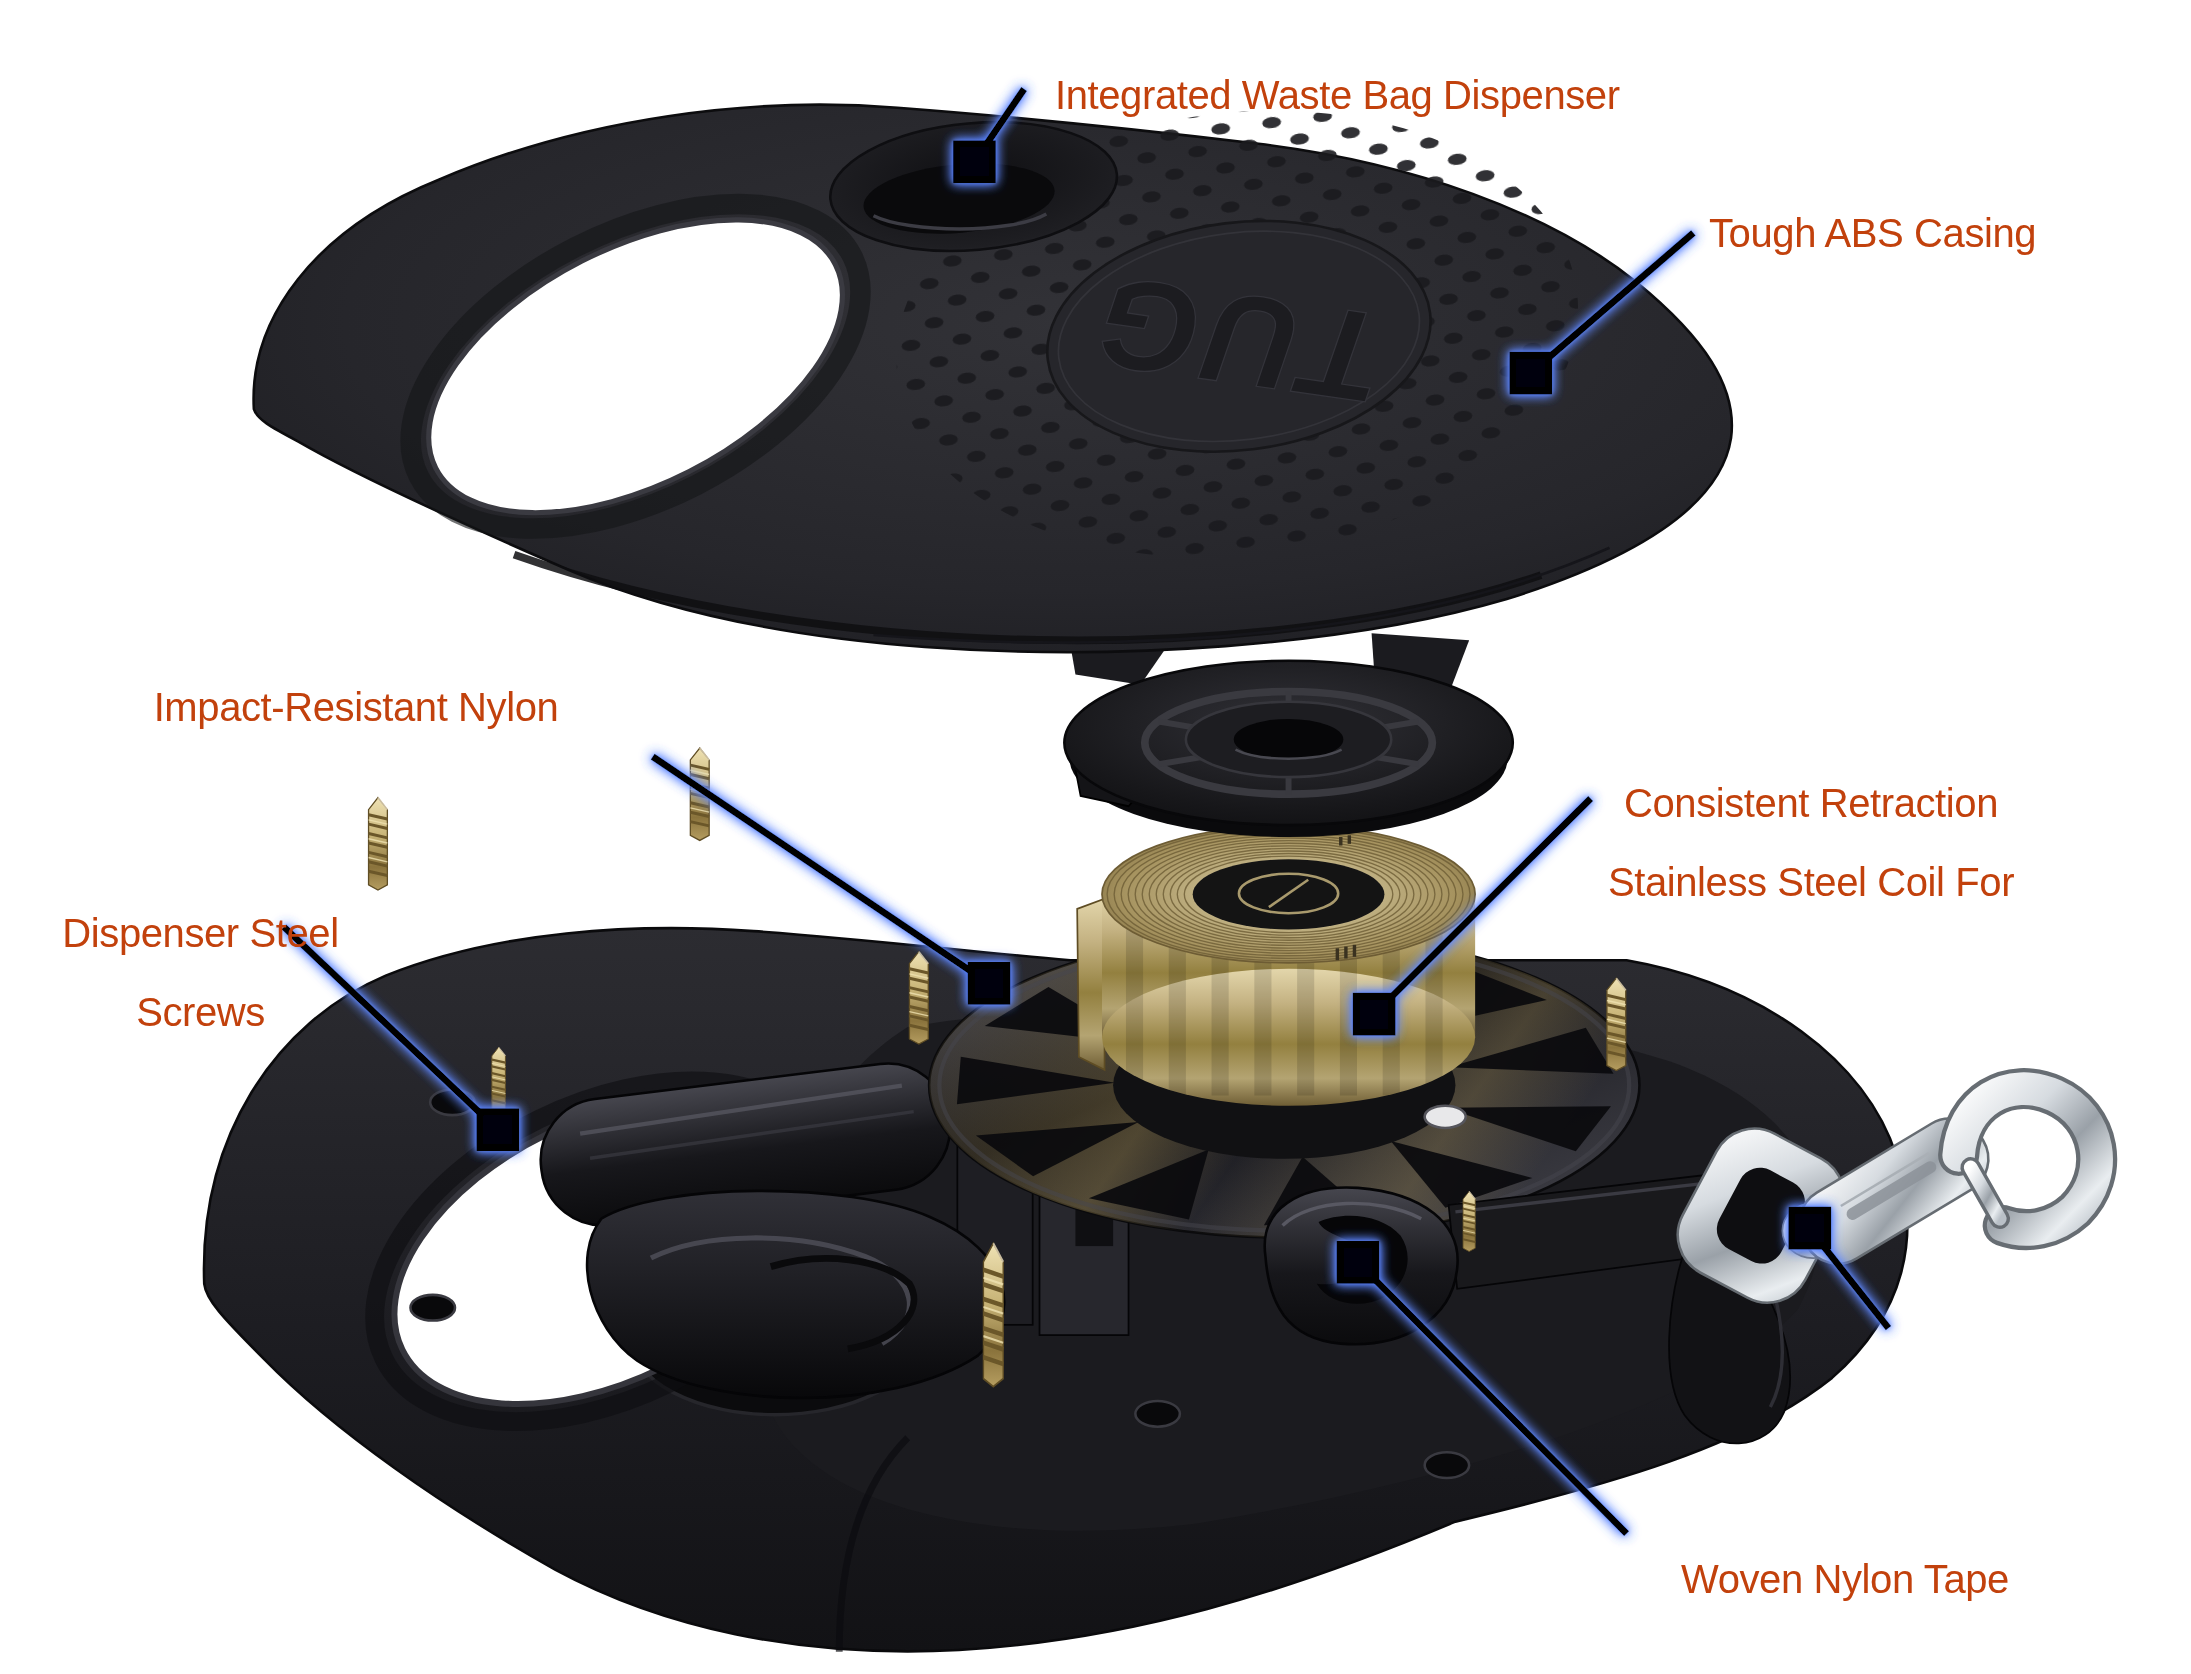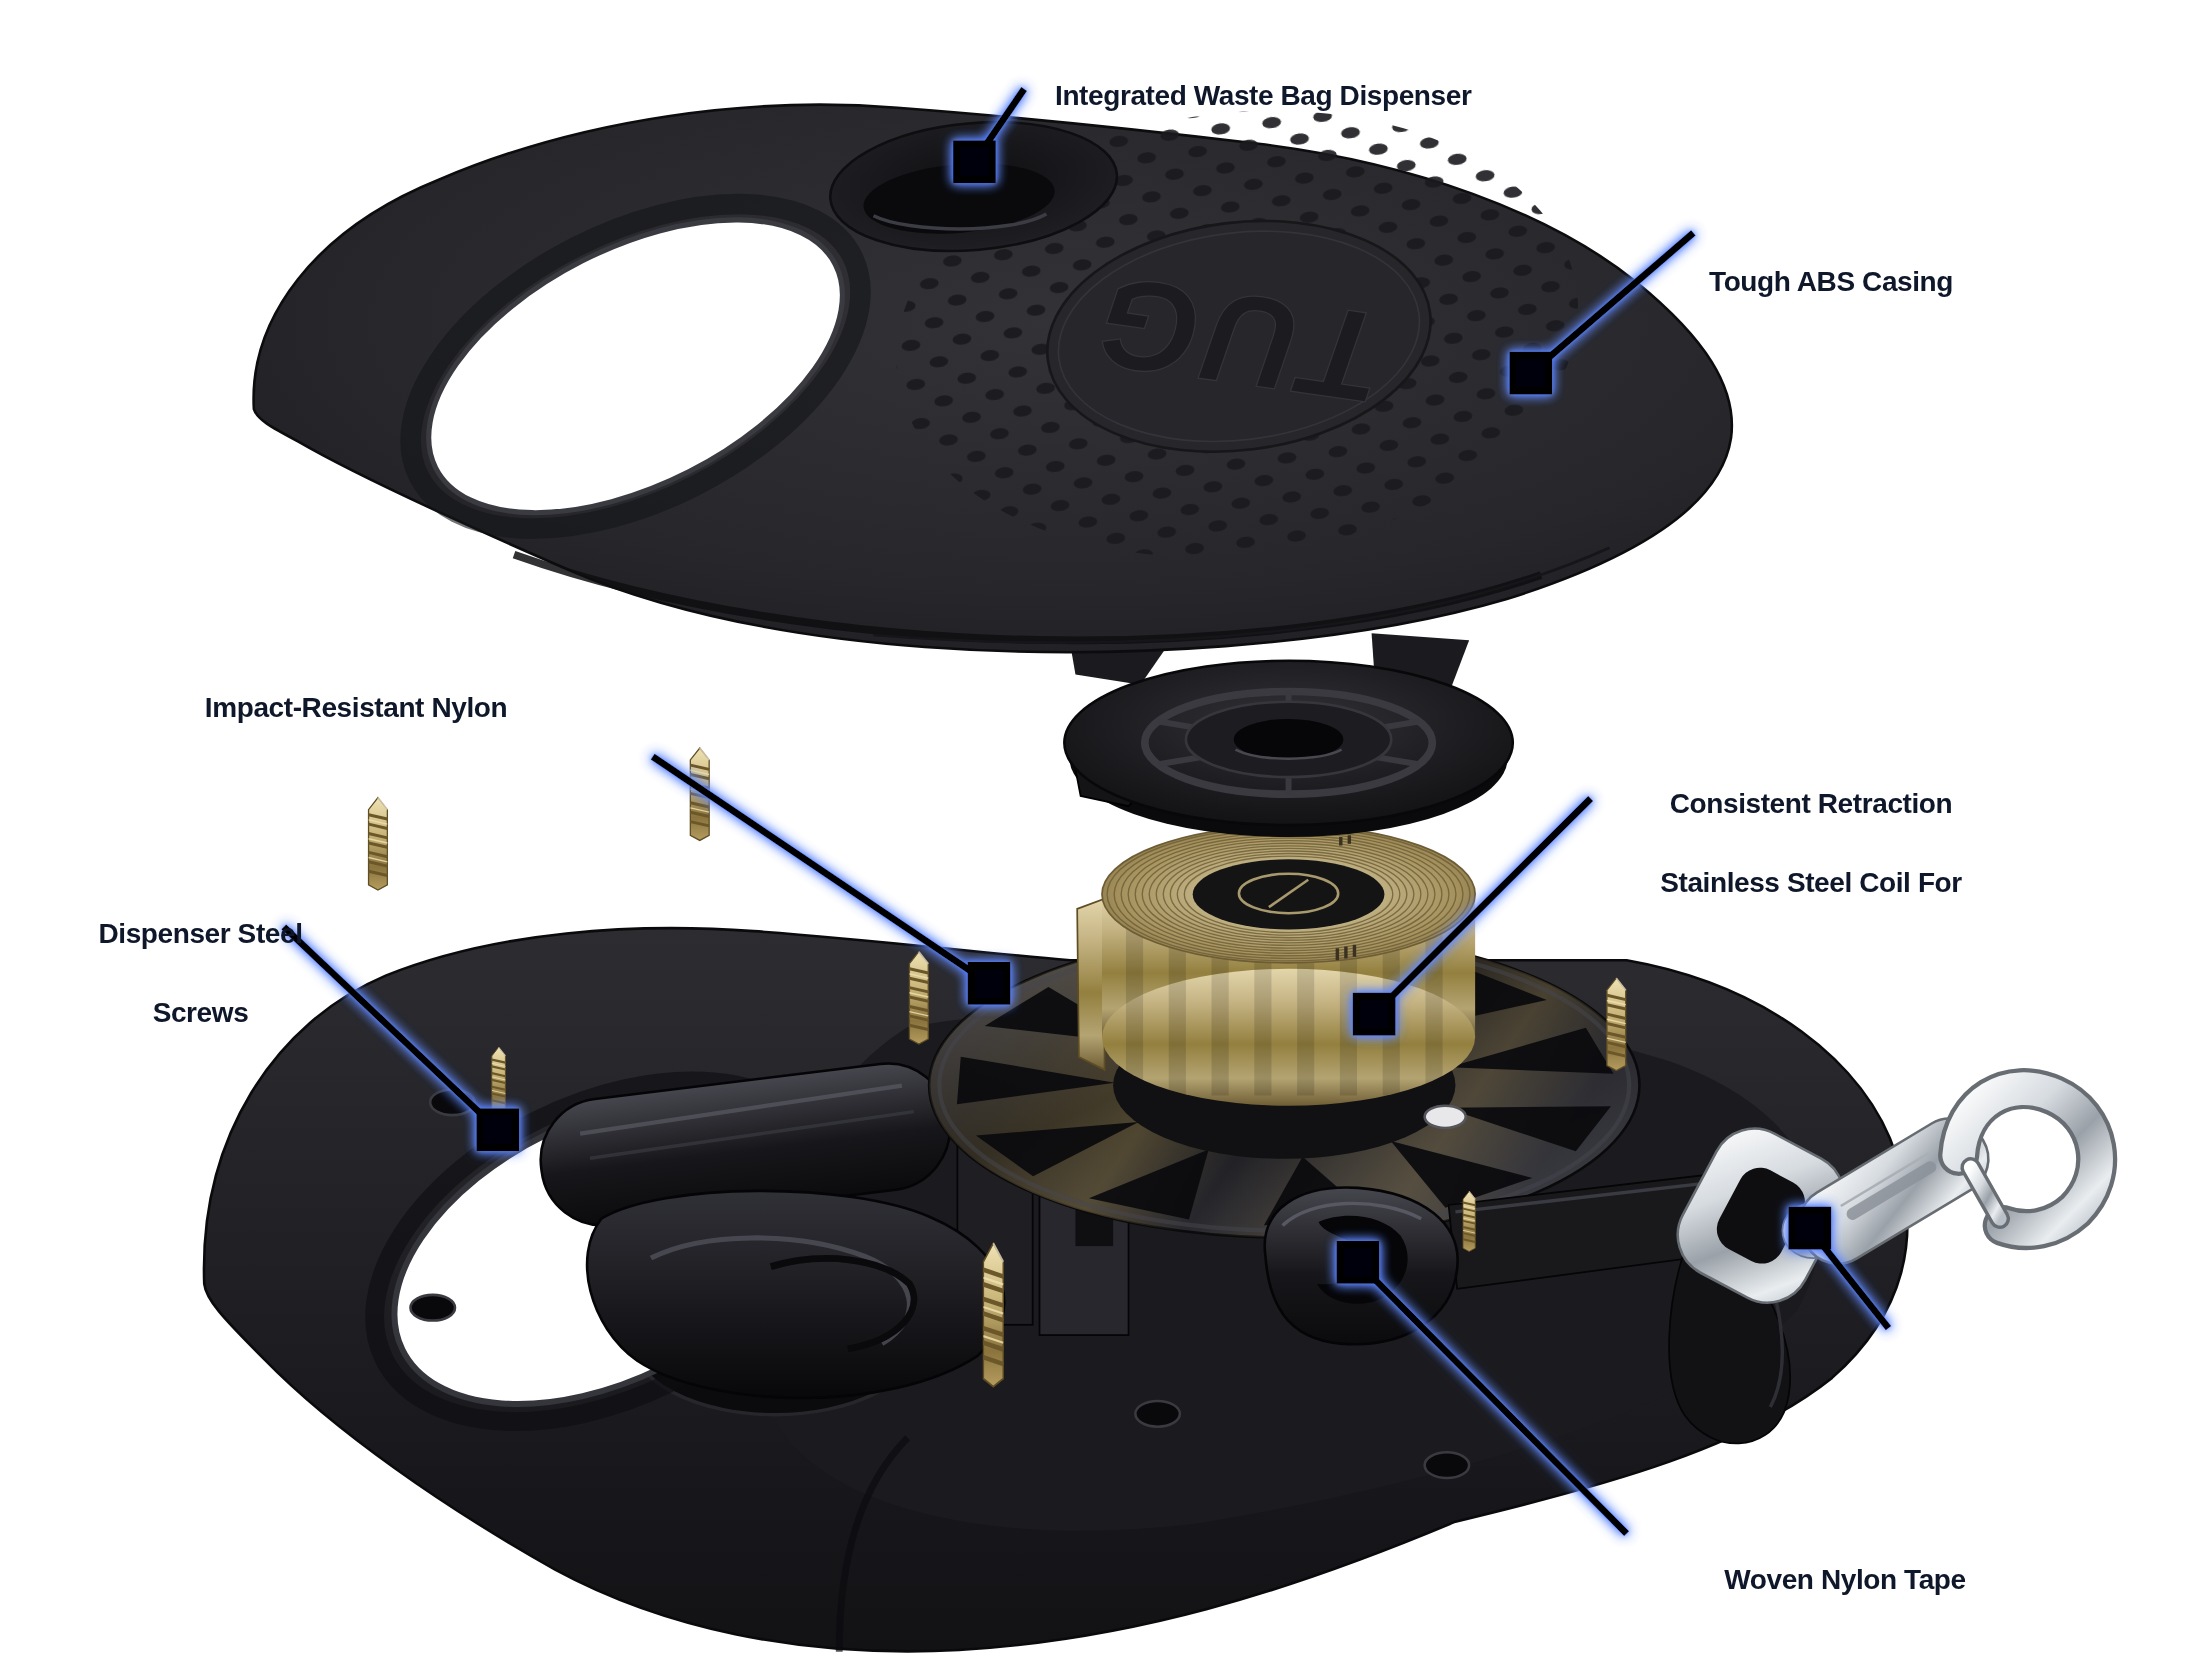--- a/index.html
+++ b/index.html
@@ -1,19 +1,19 @@
 <!DOCTYPE html>
 <html style="font-size:13.7px"><head>
 <meta charset="utf-8">
 <style>
   html,body{margin:0;padding:0;background:#ffffff;}
   #stage{position:relative;width:2192px;height:1674px;background:#ffffff;overflow:hidden;
          font-family:"Liberation Sans", sans-serif;}
   #art{position:absolute;left:0;top:0;width:2192px;height:1674px;}
-  .label{position:absolute;color:#0f172a;font-weight:700;font-size:28px;letter-spacing:-0.4px;
+  .label{position:absolute;color:#c2410c;font-weight:400;font-size:40px;letter-spacing:-0.4px;
          line-height:51px;white-space:nowrap;}
   .label.center{text-align:center;white-space:normal;}
   .label.center .ln{white-space:nowrap;margin-top:28px;}
 </style>
 </head>
 <body>
 
 <div id="stage">
 
 <svg id="art" viewBox="0 0 2560 1956">
@@ -347,21 +347,21 @@
     <g filter="url(#blueGlow)">
       <line x1="2114" y1="1436" x2="2206" y2="1552"></line>
           <rect x="2093" y="1414" width="42" height="42"></rect>
     </g>
   </g>
 </svg>
 
 <div class="label" style="left:1055px;top:70px;">
   <div class="ln">Integrated Waste Bag Dispenser</div>
 </div>
-<div class="label" style="left:1709px;top:208px;margin-top:48px;">
+<div class="label" style="left:1709px;top:208px;">
   <div class="ln">Tough ABS Casing</div>
 </div>
 <div class="label center" style="left:60px;top:654px;width:592px;">
   <div class="ln">Impact-Resistant Nylon</div>
 </div>
 <div class="label center" style="left:1580px;top:750px;width:462px;">
   <div class="ln">Consistent Retraction</div>
   <div class="ln">Stainless Steel Coil For</div>
 </div>
 <div class="label center" style="left:50px;top:880px;width:301px;">

